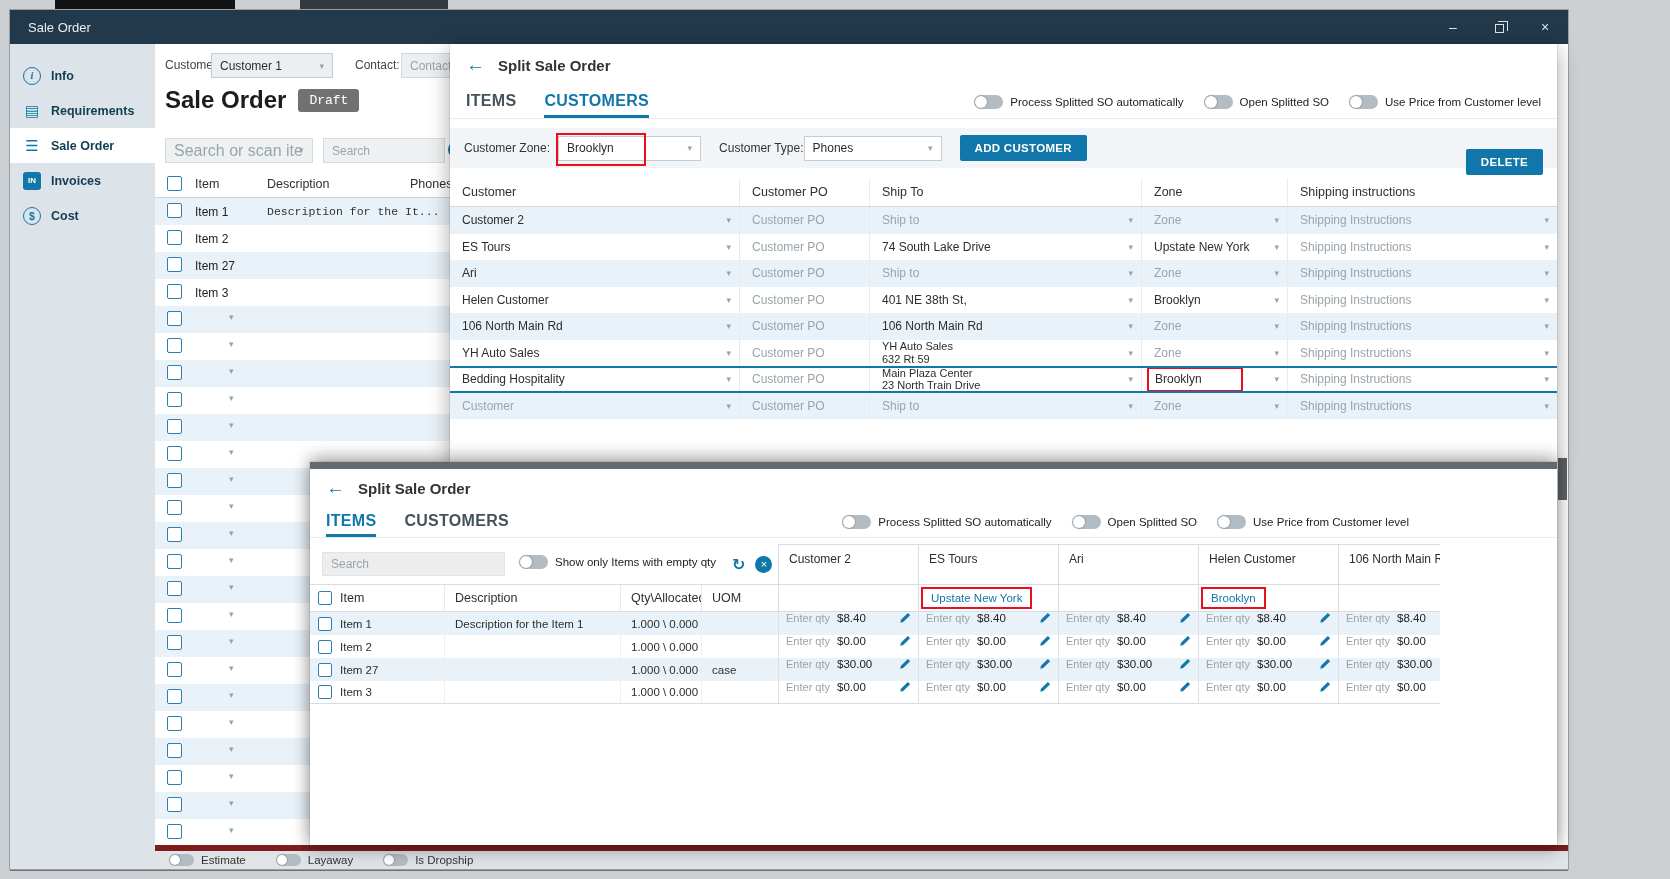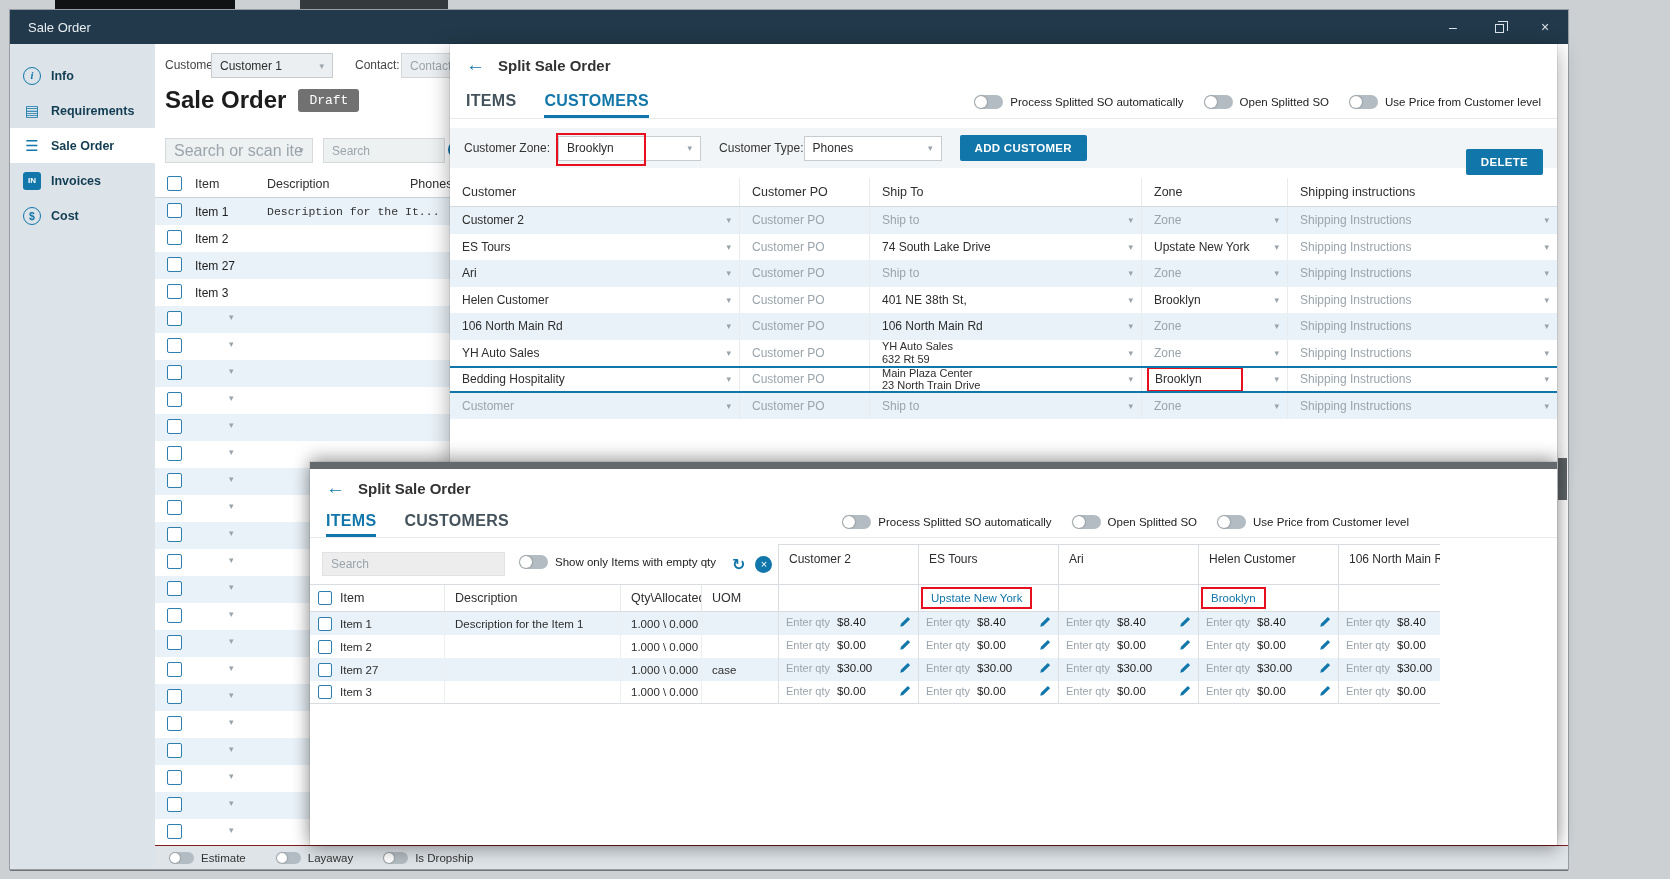--- a/index.html
+++ b/index.html
@@ -59,21 +59,21 @@
   .bg-header .cb { position:absolute; left:12px; top:4px; }
 
   #bg-rows { position:absolute; left:0; top:154px; right:11px; bottom:24px; overflow:hidden; }
   .bg-row { height:27px; position:relative; display:flex; align-items:center; }
   .bg-row.alt { background:#e9f2f8; }
   .bg-row .cb { position:absolute; left:12px; top:5px; }
   .bg-item { position:absolute; left:40px; font-size:12px; color:#222; }
   .bg-desc { position:absolute; left:112px; font-size:11.5px; color:#333; white-space:nowrap;font-family:Liberation Mono, monospace; }
   .bg-arrow { position:absolute; left:74px; top:6px; color:#9aa3aa; font-size:9px; }
 
-  .footer-strip { position:absolute; left:0; right:0; bottom:0; height:24px; background:#dfe4e8; display:flex; align-items:center; padding-left:14px; border-top:1px solid #7f1d1d; }
+  .footer-strip { position:absolute; left:0; right:0; bottom:0; height:24px; background:#dfe4e8; display:flex; align-items:center; padding-left:14px; border-top:6px solid #7f1d1d; }
   .footer-toggles { display:flex; gap:30px; }
 
   .scroll-lane { position:absolute; right:0; top:0; width:11px; bottom:24px; background:#fff; }
   .scroll-thumb { position:absolute; right:1px; top:414px; width:9px; height:42px; background:#5f6568; }
 
   
   .toggle { display:inline-flex; align-items:center; gap:7px; font-size:11.5px; color:#222; }
   .pill { width:29px; height:14px; border-radius:8px; background:#b3bcc2; position:relative; display:inline-block; cursor:pointer; flex:none; }
   .knob { position:absolute; left:1px; top:1px; width:12px; height:12px; border-radius:50%; background:#fff; box-shadow:0 0 2px rgba(0,0,0,.45); }
   .toggle.sm .pill { width:25px; height:12px; }
@@ -133,21 +133,21 @@
   .icell { display:flex; align-items:center; padding-left:10px; border-left:1px solid #e6eaec; overflow:hidden; white-space:nowrap; font-size:11.5px; color:#2d2d2d; }
   .icell.c1 { gap:8px; padding-left:8px; border-left:none; }
   .cb.sm { width:14px; height:14px; }
   .cc-zone { width:140px; flex:none; border-left:1px solid #d9dde1; display:flex; align-items:center; padding-left:10px; overflow:hidden; }
   .zlink { color:#1176a9; font-size:11.5px; white-space:nowrap; cursor:pointer; }
   .red-wrap2 { border:2px solid #e8101f; padding:3px 8px; margin-left:-8px; }
   .itr { height:23px; }
   .itr.alt { background:#e9f2f8; }
   .itr .icell { border-left:1px solid #edf0f2; }
   .itr .icell.c1 { border-left:none; }
-  .qcell { width:140px; flex:none; border-left:1px solid #dde1e4; display:flex; align-items:flex-start; padding:4px 7px; overflow:hidden; }
+  .qcell { width:140px; flex:none; border-left:1px solid #dde1e4; display:flex; align-items:flex-end; padding:12px 7px; overflow:hidden; }
   .qcell .ph { font-size:11px; white-space:nowrap; }
   .qcell .price { margin-left:7px; font-size:11.5px; color:#222; white-space:nowrap; }
   .qcell .pencil { margin-left:auto; display:flex; flex:none; }
   #items-body .itr:last-child { border-bottom:1px solid #d9dde1; }
 </style>
 </head>
 <body>
 
 <div class="artifact a1"></div>
 <div class="artifact a2"></div>

